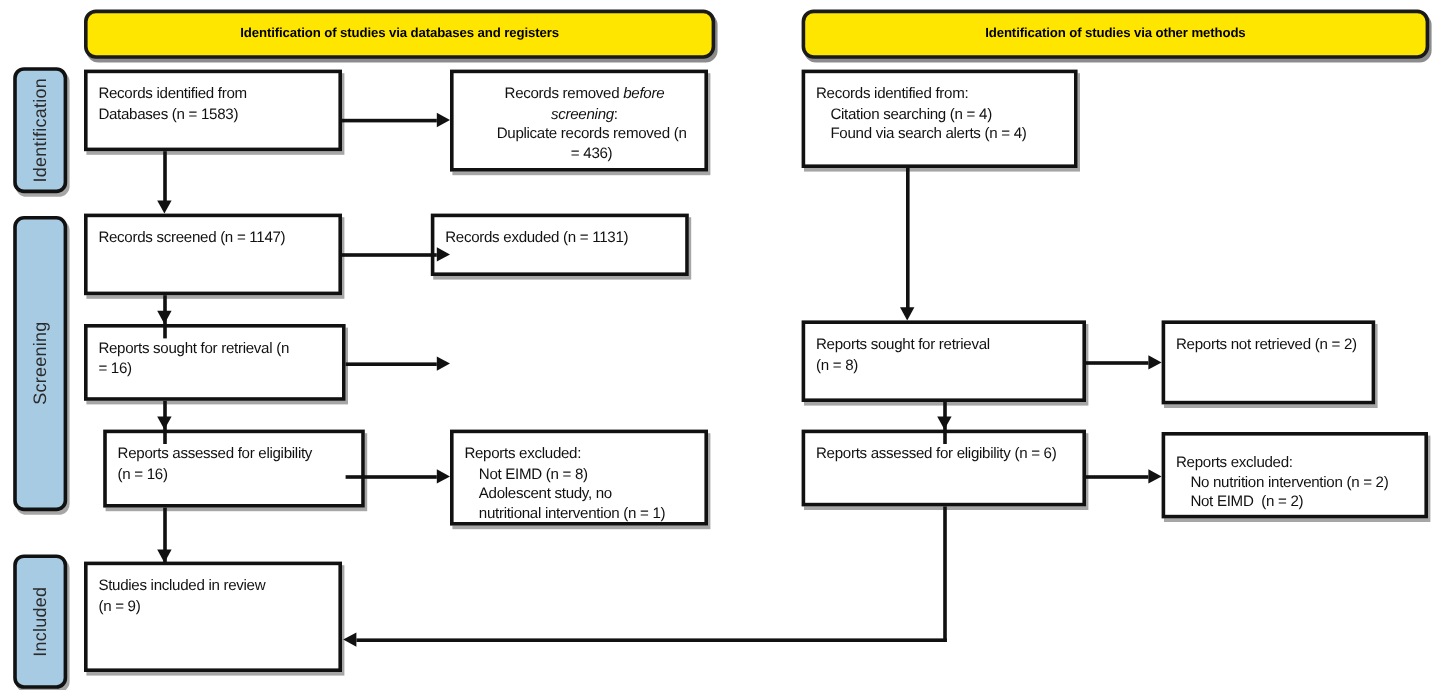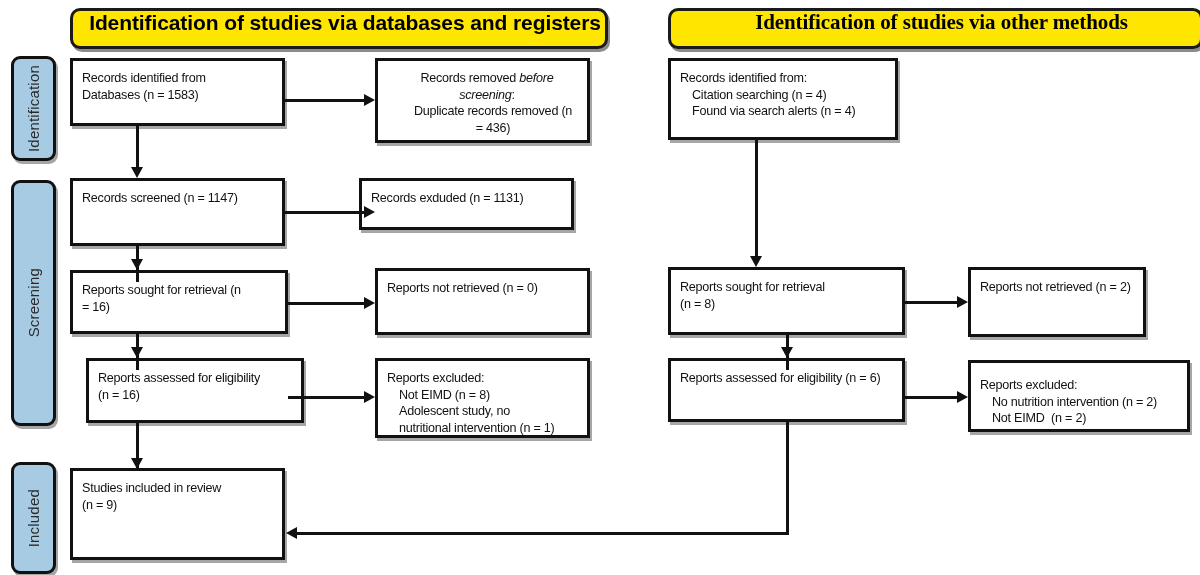--- a/index.html
+++ b/index.html
@@ -4,24 +4,24 @@
 <style>
   html,body{margin:0;padding:0;background:#ffffff;}
   body{width:1200px;height:575px;position:relative;overflow:hidden;
        font-family:"Liberation Sans","DejaVu Sans",sans-serif;color:#000;}
 
   #diagram{position:absolute;inset:0;}
 
   
   .banner{
     position:absolute;background:#ffe600;border:3px solid #1a1a1a;
-    border-radius:10px;display:flex;align-items:flex-start;justify-content:center;
-    font-weight:bold;font-size:21px;letter-spacing:-0.1px;
+    border-radius:10px;display:flex;align-items:center;justify-content:center;
+    font-weight:bold;font-size:11px;letter-spacing:-0.1px;
     box-shadow:2px 3px 0 rgba(0,0,0,.45);
-    text-align:center;line-height:1.1;padding-left:12px;
+    text-align:center;line-height:1.1;
   }
 
   
   .stage{
     position:absolute;background:#a8cbe4;border:3px solid #111;
     border-radius:9px;box-shadow:2px 3px 0 rgba(0,0,0,.35);
     display:flex;align-items:center;justify-content:center;
   }
   .stage span{
     writing-mode:vertical-rl;transform:rotate(180deg);
@@ -57,21 +57,21 @@
 </style>
 </head>
 <body>
 
 <div id="diagram">
 
   <div class="banner" style="left:70px;top:8px;width:520px;height:35px;">
     <span>Identification of studies via databases and registers</span>
   </div>
 
-  <div class="banner" style="left:668px;top:8px;width:517px;height:35px;font-family:Liberation Serif, serif;">
+  <div class="banner" style="left:668px;top:8px;width:517px;height:35px;">
     <span>Identification of studies via other methods</span>
   </div>
 
   <div class="stage" style="left:11px;top:56px;width:39px;height:99px;">
     <span>Identification</span>
   </div>
   <div class="stage" style="left:11px;top:180px;width:39px;height:240px;">
     <span>Screening</span>
   </div>
   <div class="stage" style="left:11px;top:462px;width:39px;height:106px;">
@@ -96,23 +96,20 @@
 
   <div class="box" style="left:359px;top:178px;width:215px;height:52px;">
     <span class="ln">Records exduded (n = 1131)</span>
   </div>
 
   <div class="box" style="left:70px;top:270px;width:218px;height:64px;">
     <span class="ln">Reports sought for retrieval (n</span>
     <span class="ln">= 16)</span>
   </div>
 
-  <div class="box" style="left:375px;top:268px;width:215px;height:67px;">
-    <span class="ln">Reports not retrieved (n = 0)</span>
-  </div>
 
   <div class="box" style="left:70px;top:358px;width:218px;height:65px;margin-left:16px;">
     <span class="ln">Reports assessed for eligibility</span>
     <span class="ln">(n = 16)</span>
   </div>
 
   <div class="box" style="left:375px;top:358px;width:215px;height:80px;">
     <span class="ln">Reports excluded:</span>
     <span class="ln ind">Not EIMD (n = 8)</span>
     <span class="ln ind">Adolescent study, no</span>

